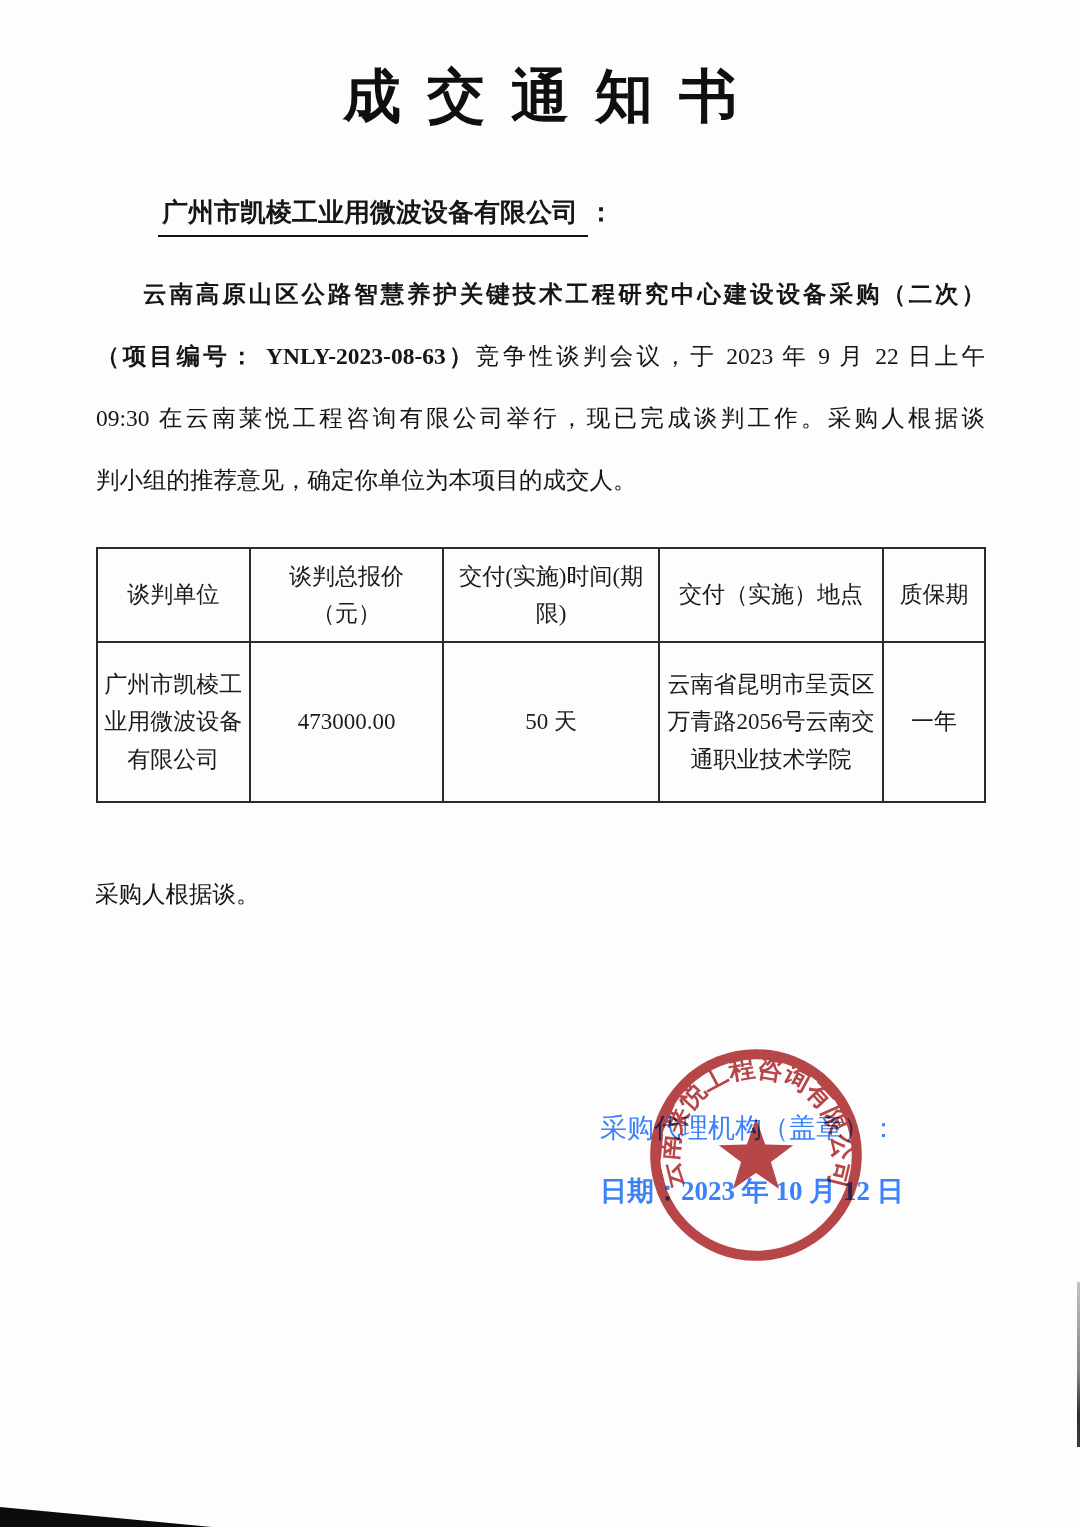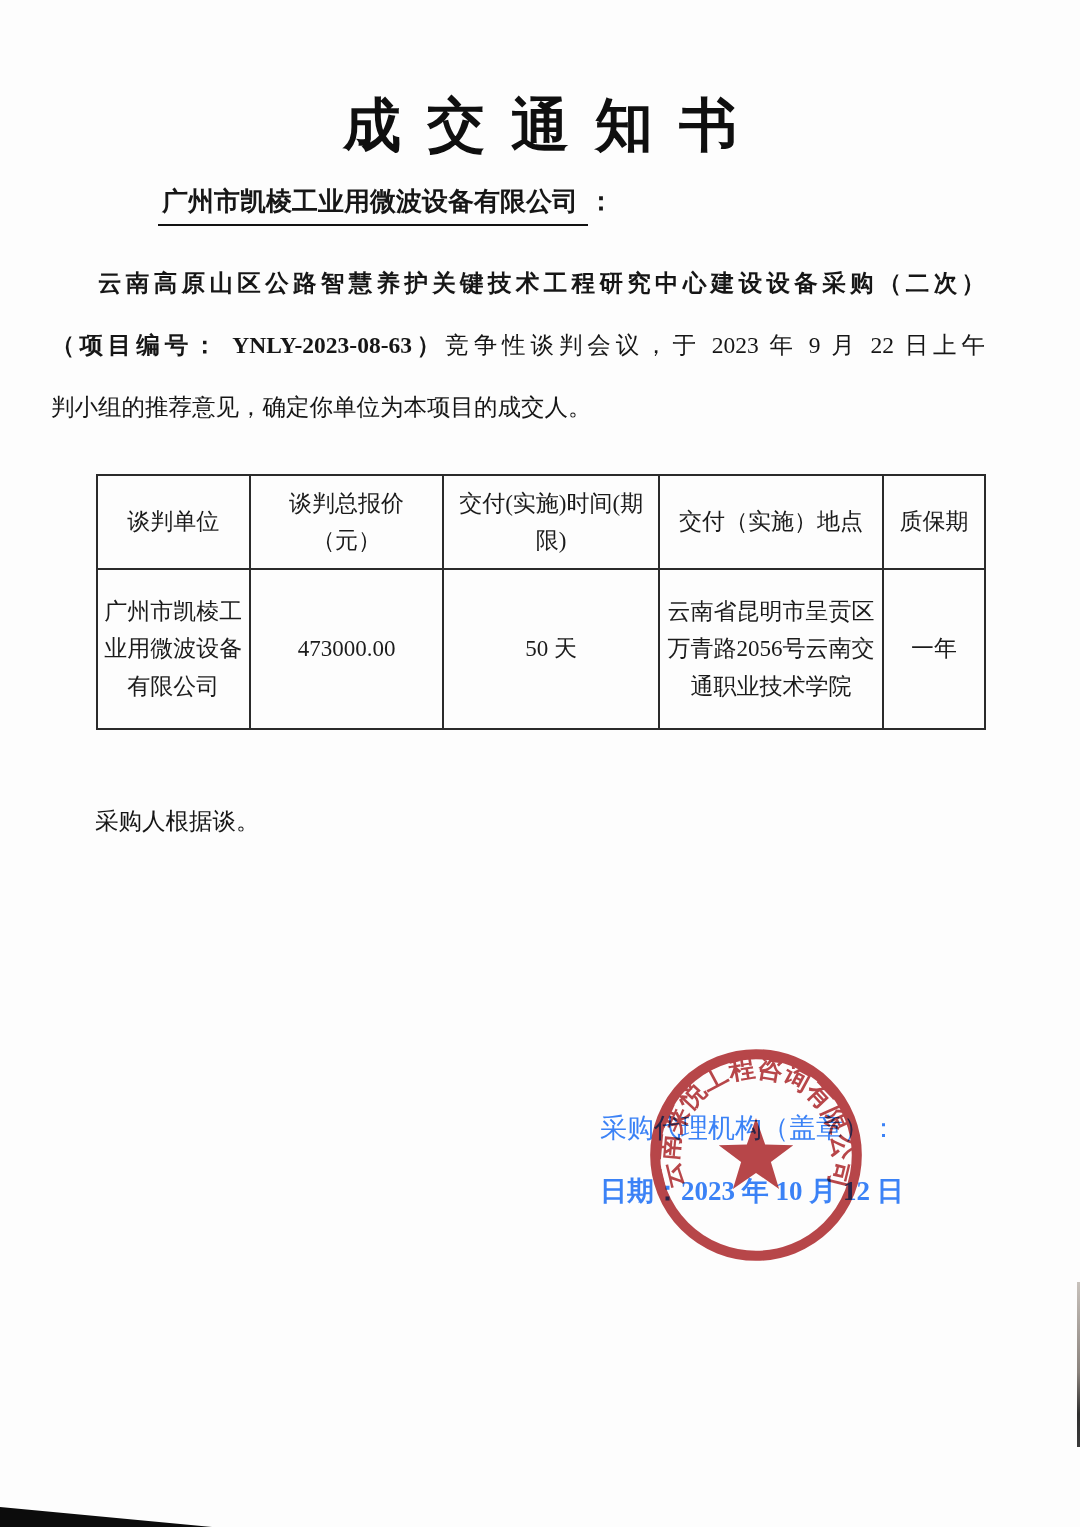--- a/index.html
+++ b/index.html
@@ -3,21 +3,21 @@
 <meta charset="utf-8">
 <style>
   html,body { margin:0; padding:0; background:#e8e8e8; }
   .page {
     position:relative;
     width:1080px; height:1527px;
     margin:0 auto;
     background:#fdfdfd;
     overflow:hidden;
     box-sizing:border-box;
-    padding-top:88px;
+    padding-top:59px;
     font-family:"Liberation Serif","DejaVu Serif",serif;
     color:#161616;
   }
   
   .doc-title {
     margin:0; padding:0 0 0 26px;
     text-align:center;
     font-size:58px; font-weight:900;
     letter-spacing:26px;
     line-height:1.3;
@@ -26,23 +26,24 @@
   
   .addressee {
     margin:20px 95px 0 158px;
     font-size:26px; font-weight:bold;
     line-height:1.45;
   }
   .addressee .uline {
     border-bottom:2.5px solid #121212;
     padding:0 10px 3px 4px;
     display:inline-block;
+    margin-top:40px;
   }
   
-  .para { margin:26px 95px 0 51px; }
+  .para { margin:26px 95px 0 96px; }
   .tline {
     font-size:23.5px;
     line-height:62px;
     text-align:justify;
     text-align-last:justify;
     white-space:normal;
   }
   .tline.first { text-indent:2em; }
   .tline.last { text-align-last:auto; }
   .tline b { font-weight:bold; }
@@ -119,20 +120,21 @@
 
 <div class="page">
 
   <h1 class="doc-title">成交通知书</h1>
 
   <div class="addressee"><span class="uline">广州市凯棱工业用微波设备有限公司</span><span>：</span></div>
 
   <div class="para">
     <div class="tline first"><b>云南高原山区公路智慧养护关键技术工程研究中心建设设备采购（二次）</b><span></span></div>
     <div class="tline"><b>（项目编号： YNLY-2023-08-63）</b><span>竞争性谈判会议，于 2023 年 9 月 22 日上午</span></div>
+    <div class="tline"><b></b><span>09:30 在云南莱悦工程咨询有限公司举行，现已完成谈判工作。采购人根据谈</span></div>
     <div class="tline last"><b></b><span>判小组的推荐意见，确定你单位为本项目的成交人。</span></div>
   </div>
 
   <div class="table-wrap">
     <table class="award">
       <colgroup>
         <col style="width:17.2%">
           <col style="width:21.8%">
           <col style="width:24.3%">
         <col style="width:25.2%">

